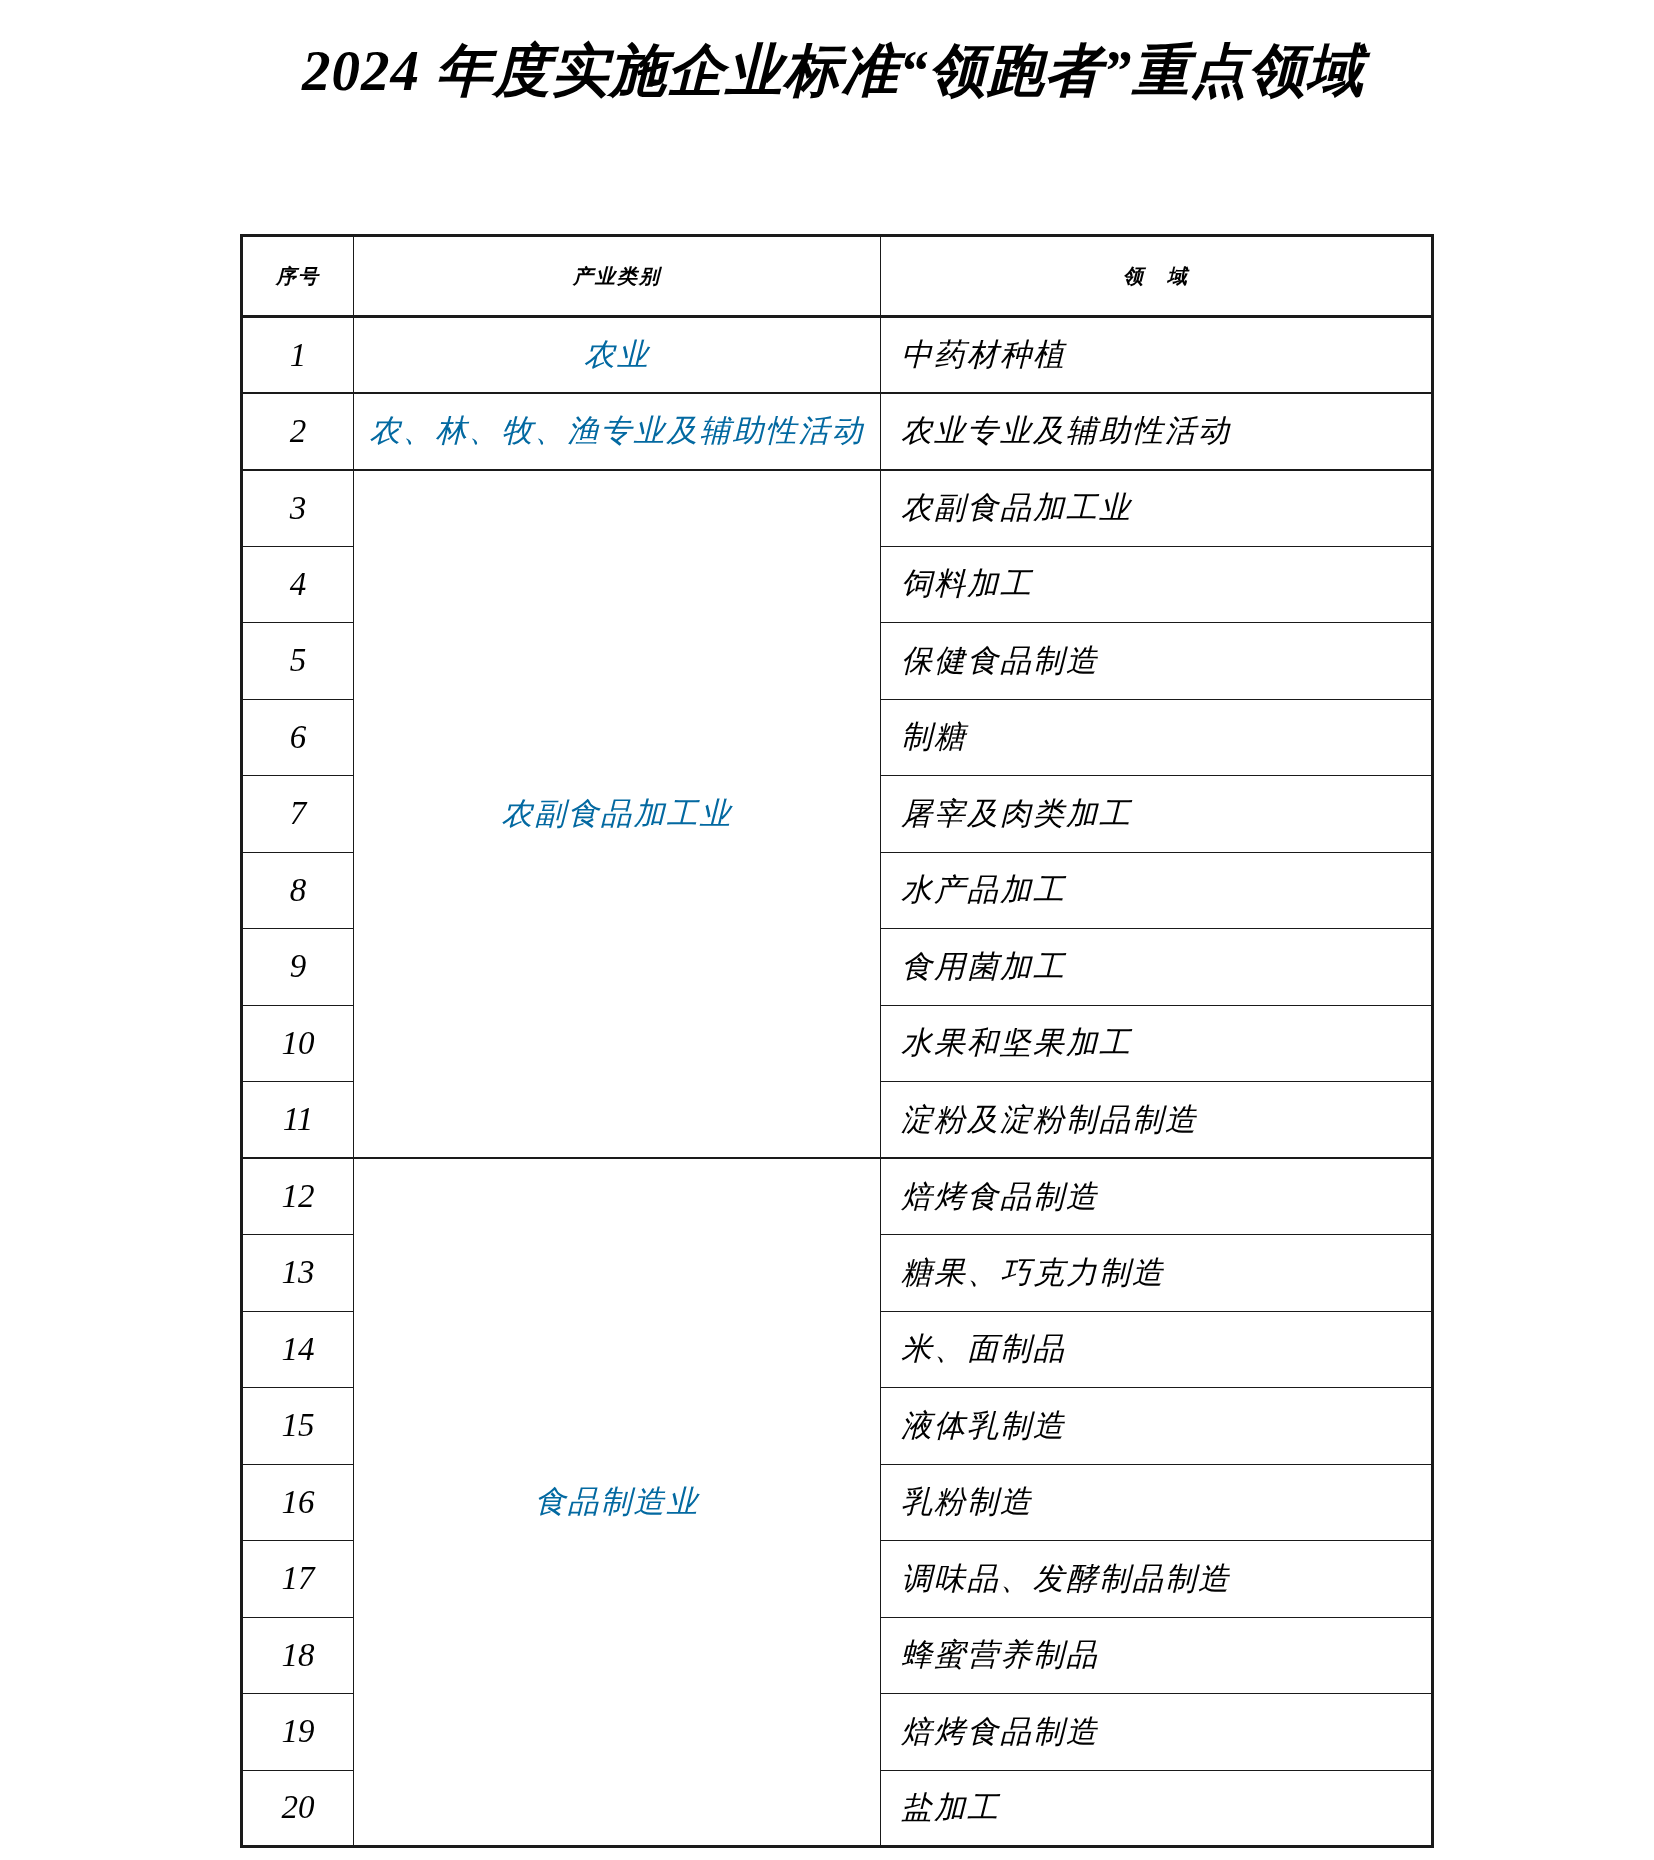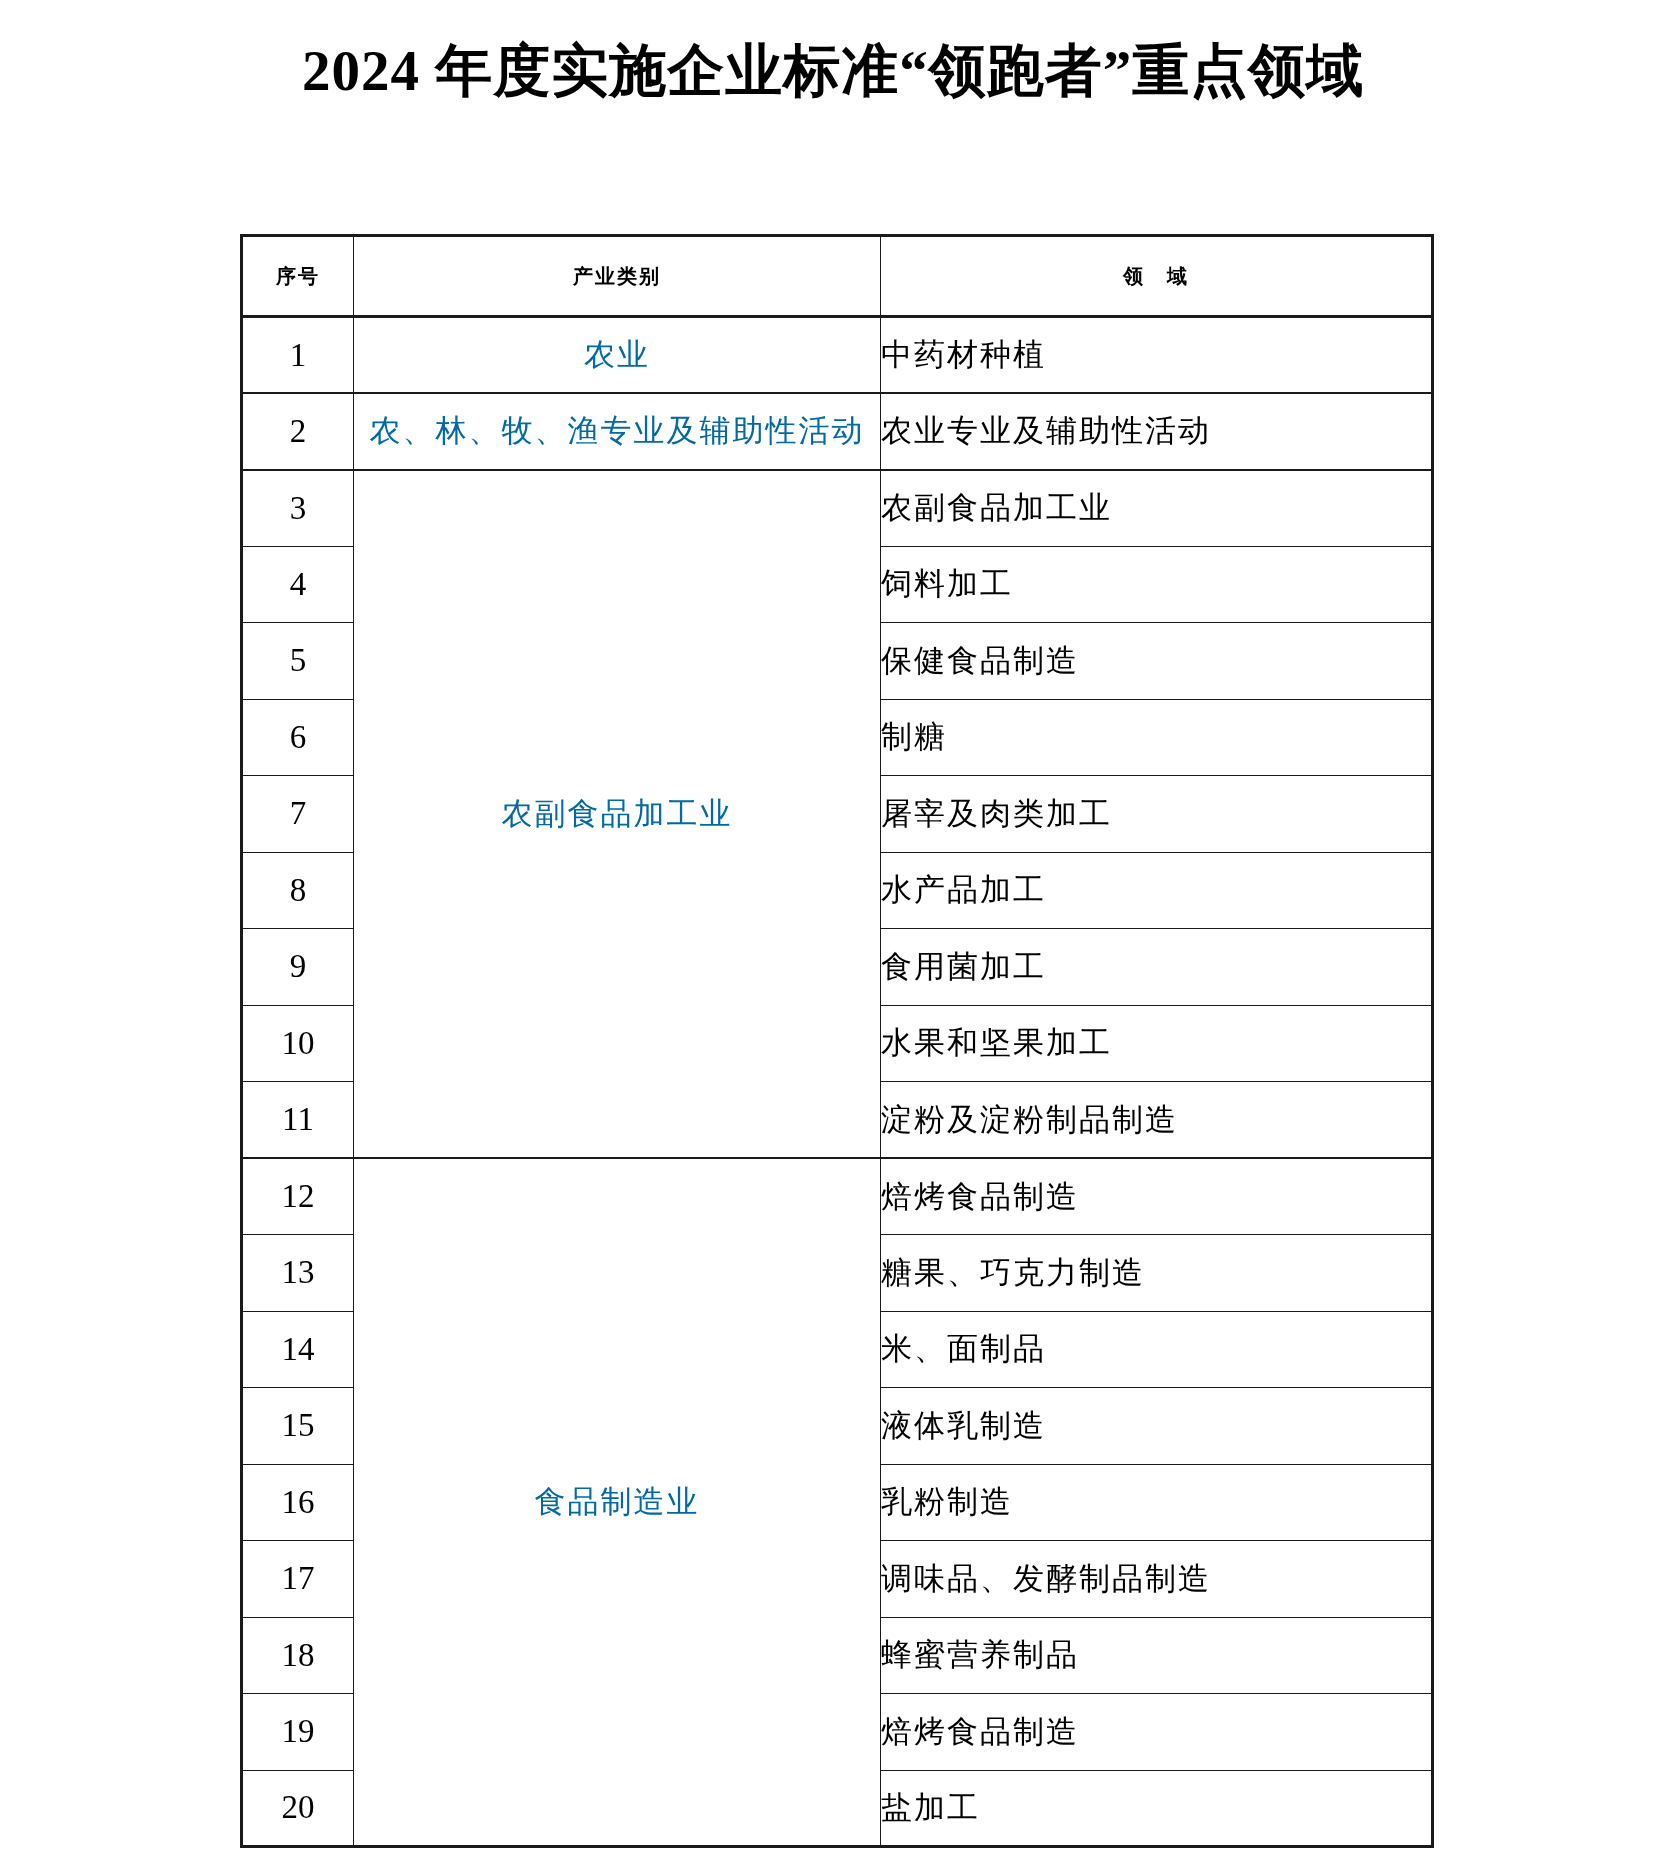--- a/index.html
+++ b/index.html
@@ -13,20 +13,21 @@
     position: relative;
     font-family: "Liberation Serif", "DejaVu Serif", serif;
     color: #111111;
   }
   .page {
     position: absolute;
     left: 0; top: 0;
     width: 1654px;
     height: 1860px;
     background: #ffffff;
+    font-style: italic;
   }
   .title {
     position: absolute;
     left: 240px;
     top: 34px;
     width: 1186px;
     margin: 0;
     text-align: center;
     font-family: "Liberation Serif", "DejaVu Serif", serif;
     font-weight: bold;
@@ -76,21 +77,21 @@
     font-size: 31px;
     letter-spacing: 2px;
     text-align: center;
     color: #0369a1;
   }
   td.field-cell {
     font-family: "Liberation Serif", "DejaVu Serif", serif;
     font-size: 31px;
     letter-spacing: 2px;
     text-align: left;
-    padding-left: 0;
+    padding-left: 20px;
     color: #000000;
   }
   tr.group-start td {
     border-top: 2.5px solid #1a1a1a;
   }
 </style>
 </head>
 <body>
 
 <div class="page">

